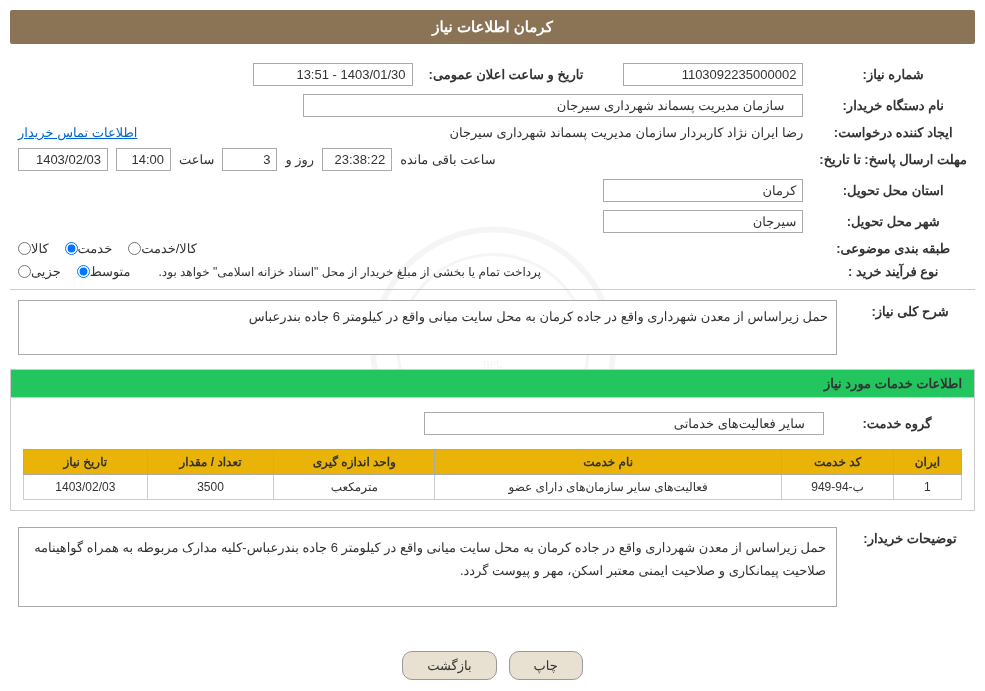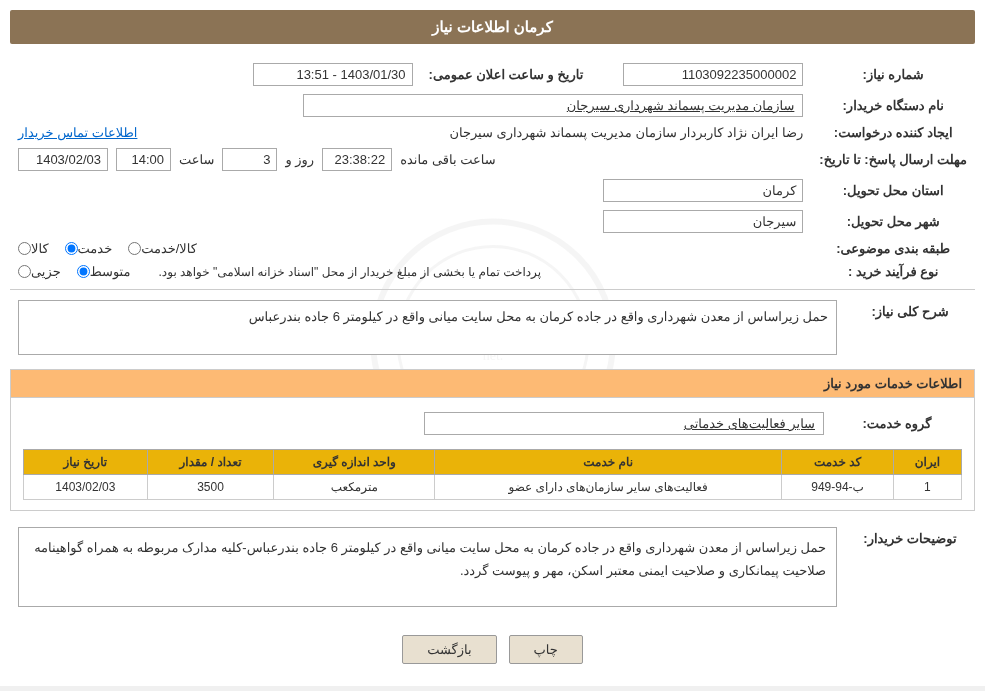--- a/index.html
+++ b/index.html
@@ -25,21 +25,21 @@
       font-weight: bold;
       margin-bottom: 15px;
       border-radius: 2px;
     }
     .section {
       border: 1px solid #ccc;
       margin-bottom: 12px;
       background: #fff;
     }
     .section-title {
-      background: #fdba74;
+      background: #22c55e;
       padding: 6px 12px;
       font-weight: bold;
       font-size: 13px;
       border-bottom: 1px solid #ccc;
       text-align: right;
     }
     .section-body {
       padding: 10px 12px;
     }
     .form-table {
@@ -65,23 +65,22 @@
       background: #fff;
       padding: 3px 6px;
       min-height: 22px;
       display: inline-block;
       min-width: 180px;
     }
     .input-wide {
       width: 100%;
       border: 1px solid #aaa;
       background: #fff;
-      padding: 3px 8px;
+      padding: 3px 18px;
       min-height: 22px;
-      text-decoration: underline;
     }
     .link-blue {
       color: #0066cc;
       text-decoration: underline;
       cursor: pointer;
     }
     .inline-row {
       display: flex;
       align-items: center;
       gap: 8px;
@@ -167,21 +166,22 @@
       display: flex;
       justify-content: center;
       gap: 12px;
     }
     .btn {
       padding: 6px 24px;
       font-size: 13px;
       font-family: Tahoma, Arial, sans-serif;
       cursor: pointer;
       border: 1px solid #999;
-      border-radius: 2px;
+      border-radius: 10px;
+      margin-top: 16px;
     }
     .btn-back {
       background: #e8e0d0;
       color: #333;
     }
     .btn-print {
       background: #e8e0d0;
       color: #333;
     }
     .watermark-container {

